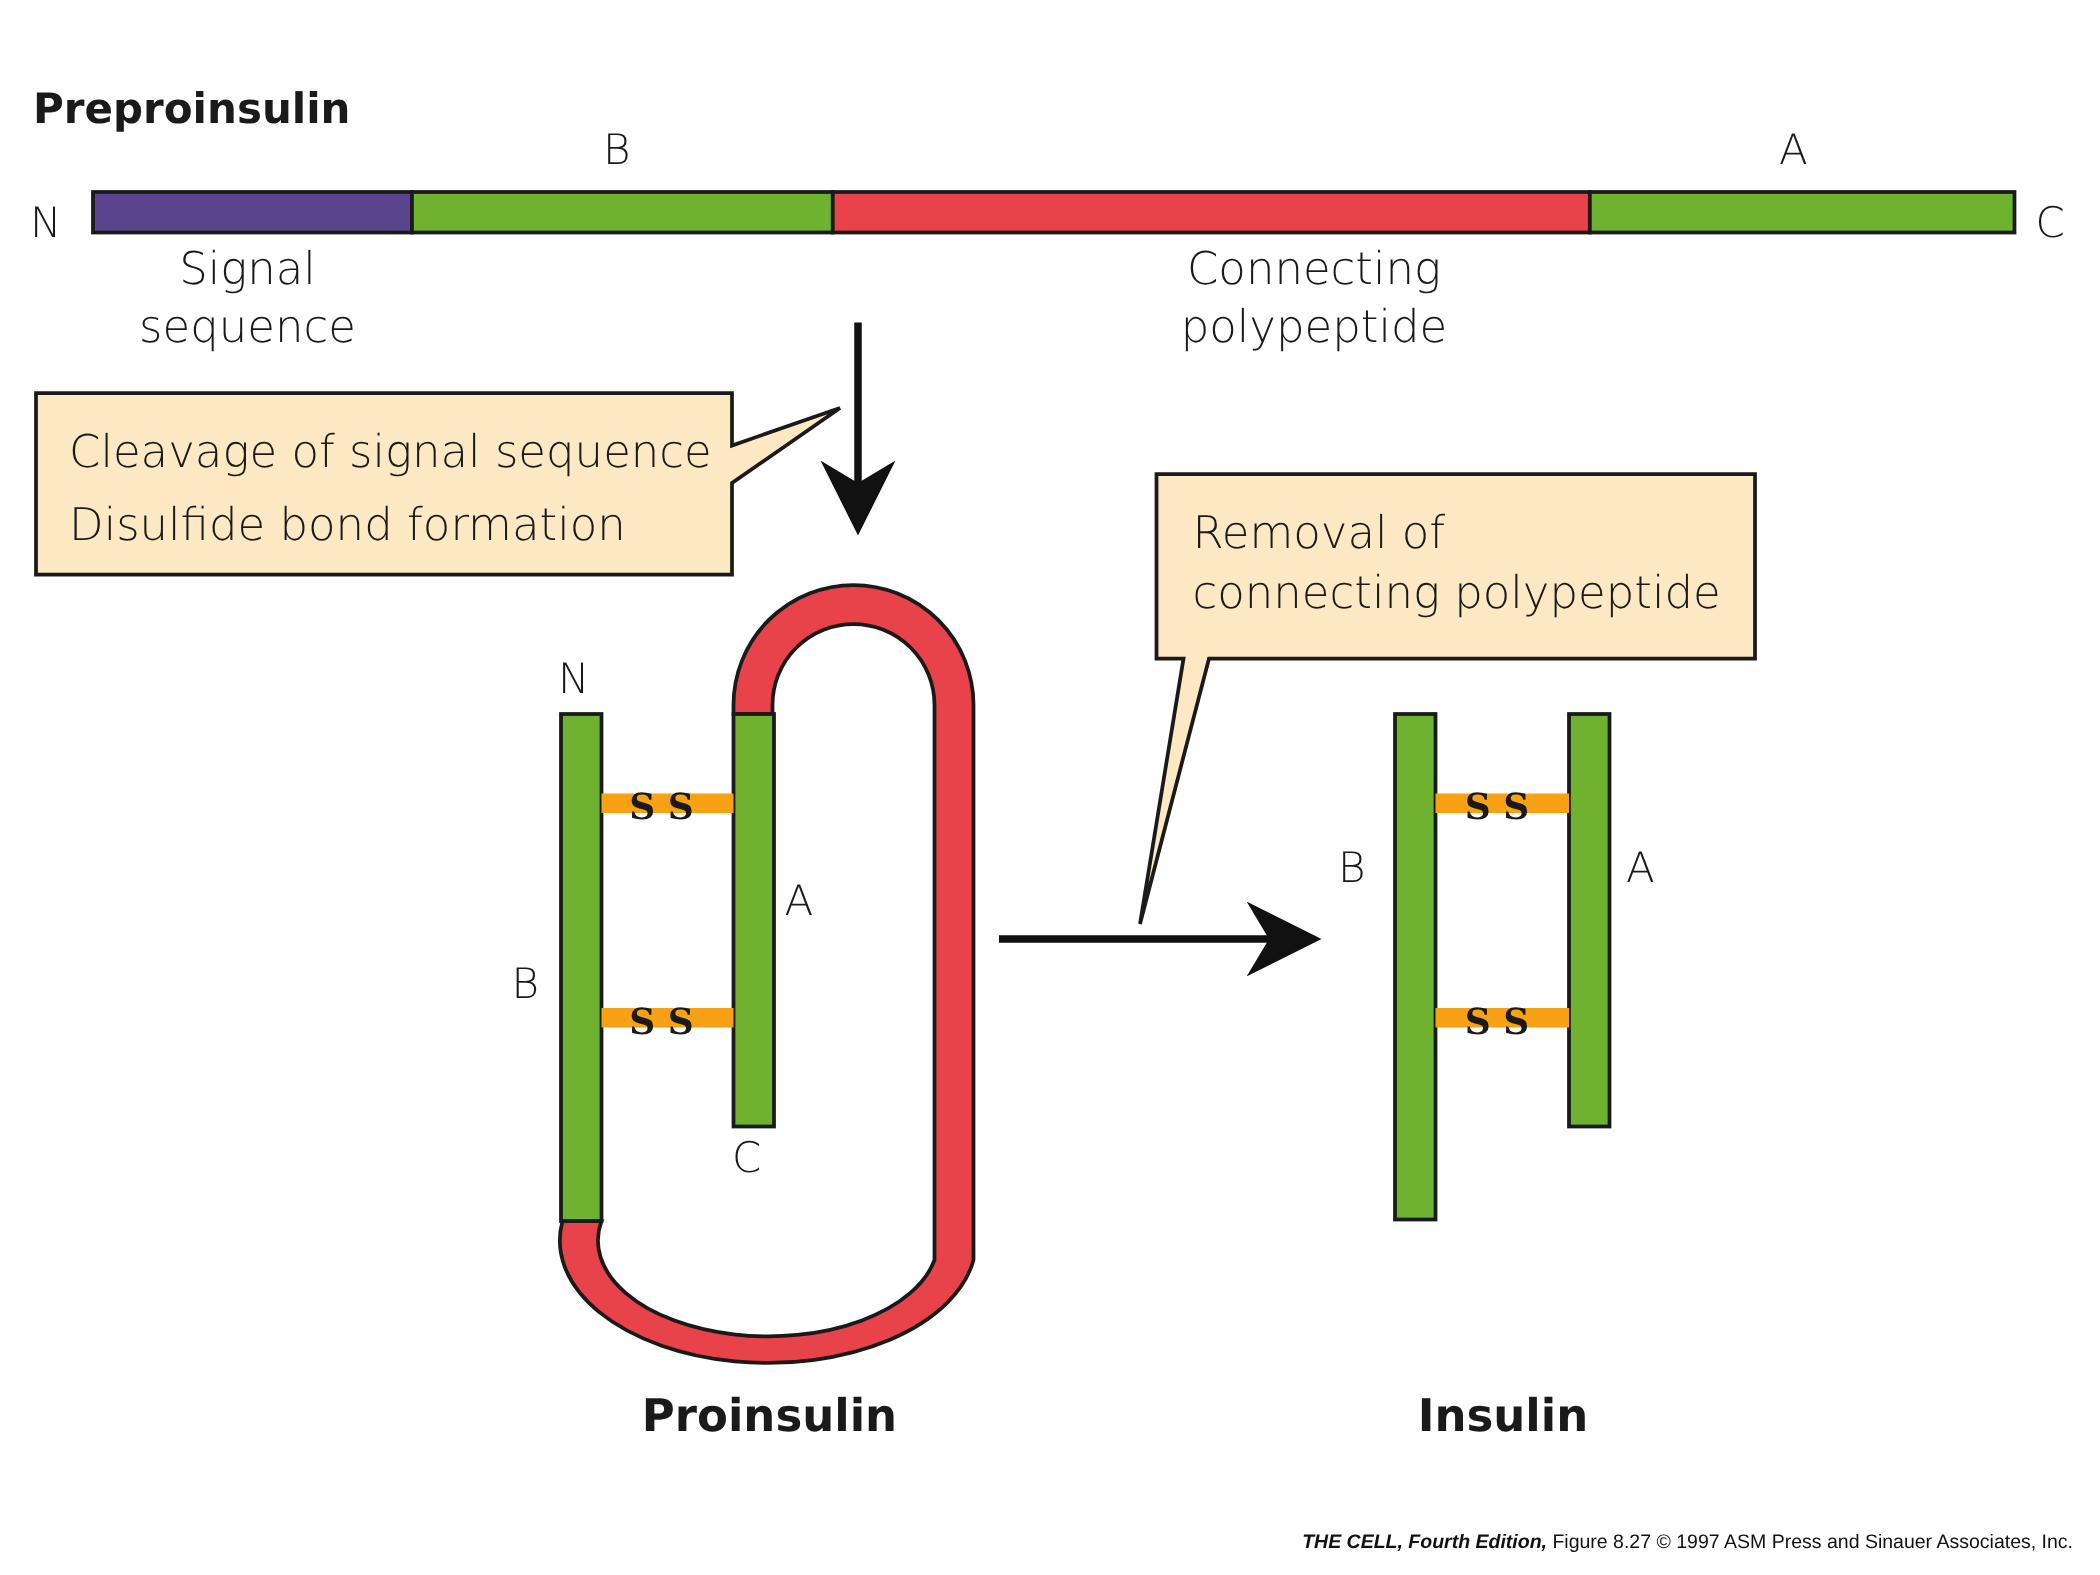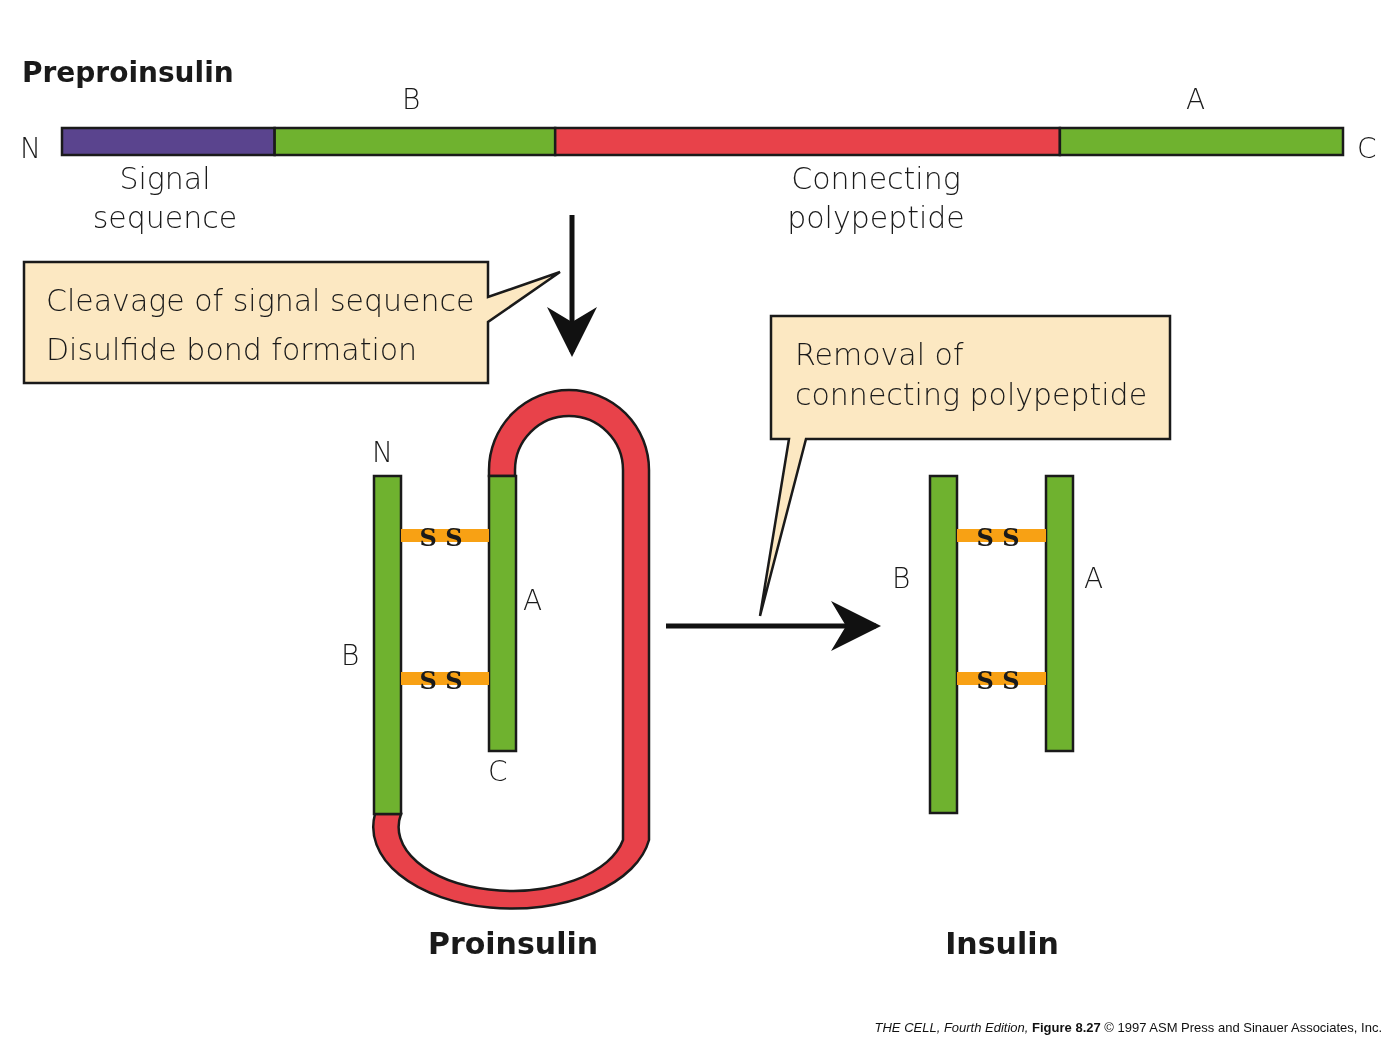--- a/index.html
+++ b/index.html
@@ -2,22 +2,22 @@
 <html><head>
 <meta charset="utf-8">
 <style>
   html, body { margin: 0; padding: 0; background: #ffffff; }
   body { width: 1400px; height: 1050px; position: relative; overflow: hidden; }
   #diagram { position: absolute; left: 0; top: 0; width: 1400px; height: 1050px; }
   .lbl-light { font-family: "DejaVu Sans", sans-serif; font-weight: 300; fill: #1a1a1a; }
   .bold { font-family: "DejaVu Sans", sans-serif; font-weight: bold; fill: #1a1a1a; }
   .ss { font-family: "DejaVu Serif", serif; font-weight: bold; fill: #1a1a1a; }
   #footer { position: absolute; right: 18px; top: 1020px; font-family: "Liberation Sans", sans-serif; font-size: 13px; color: #111; white-space: nowrap; }
-  #footer .it { font-style: italic; font-weight: normal; }
-  #footer .b { font-weight: bold; }
+  #footer .it { font-style: italic; font-weight: bold; }
+  #footer .b { font-weight: normal; }
 </style>
 </head>
 <body>
 
 <svg id="diagram" viewBox="0 0 1400 1050" xmlns="http://www.w3.org/2000/svg">
   <defs>
     <marker id="arrowhead" markerWidth="10" markerHeight="10" refX="9" refY="5" orient="auto" markerUnits="strokeWidth">
       <path d="M0,0 L10,5 L0,10 L3,5 Z" fill="#111"></path>
     </marker>
   </defs>

